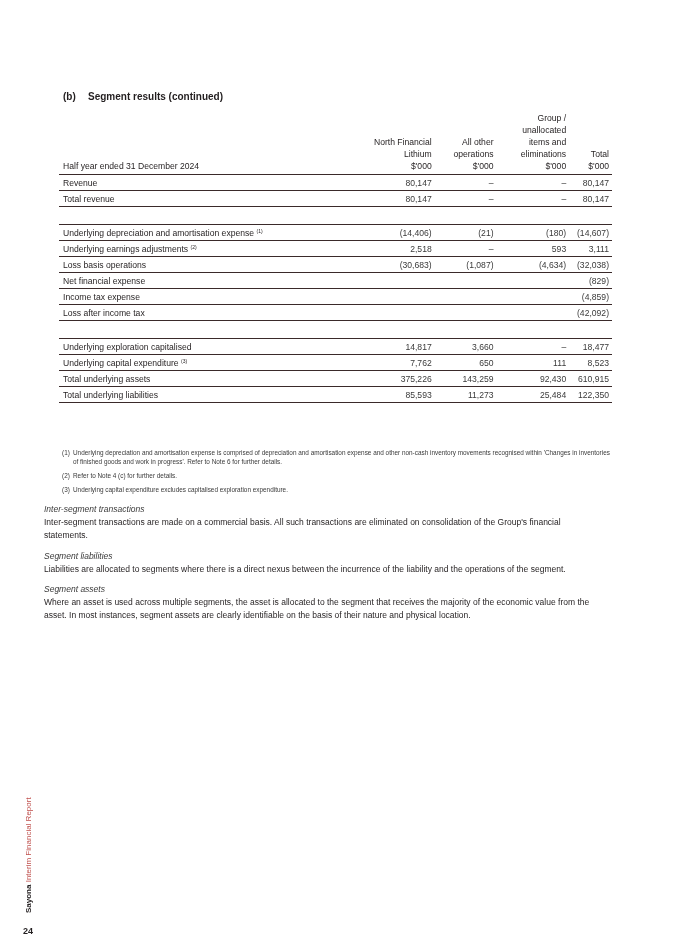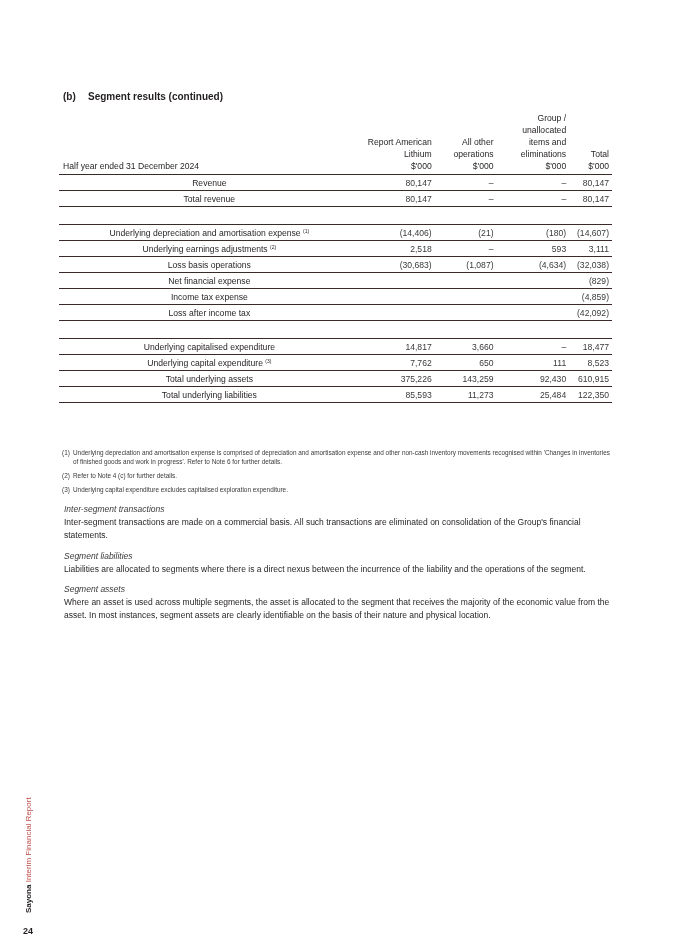--- a/index.html
+++ b/index.html
@@ -5,30 +5,30 @@
   html, body { margin:0; padding:0; background:#ffffff; }
   body { width:673px; height:948px; position:relative; overflow:hidden;
          font-family:"Liberation Sans", sans-serif; color:#231f20; }
   .title { position:absolute; left:63px; top:91px; font-size:10px; font-weight:bold; }
   .title .num { display:inline-block; width:25px; }
   table.seg { position:absolute; left:59px; top:112px; width:553px; border-collapse:collapse; font-size:8.6px; }
   table.seg th { font-weight:normal; vertical-align:bottom; text-align:right; line-height:12px; padding:0 3px 2px 3px; }
   table.seg th.lbl { text-align:left; padding-left:4px; }
   table.seg thead tr { border-bottom:1.3px solid #3a2a2a; }
   table.seg td { height:15px; padding:0 3px; text-align:right; border-bottom:1px solid #3a2a2a; color:#3a3a3a; font-family:"Liberation Sans", sans-serif; }
-  table.seg td.lbl { text-align:center; padding-left:4px; color:#231f20; }
+  table.seg td.lbl { text-align:left; padding-left:4px; color:#231f20; }
   table.seg tr.bold td.lbl { font-weight:normal; }
   table.seg tr.gap td { border-bottom:1.3px solid #3a2a2a; height:17px; }
   table.seg tr.bold td { border-bottom-width:1px; }
   sup { font-size:5px; vertical-align:3px; }
   col.c0 { width:310px; } col.c1 { width:65px; } col.c2 { width:62px; } col.c3 { width:73px; } col.c4 { width:43px; }
   .notes { position:absolute; left:62px; top:448px; width:550px; font-size:6.4px; color:#3a3a3a; }
   .note { display:flex; margin-bottom:5px; line-height:9px; }
   .note .n { width:11px; flex:none; }
-  .sections { position:absolute; left:64px; top:503px; width:552px; font-size:8.5px; color:#231f20; }
+  .sections { position:absolute; left:44px; top:503px; width:552px; font-size:8.5px; color:#231f20; }
   .sec { margin-bottom:7px; }
   .sec .h { font-style:italic; color:#3a3a3a; line-height:13px; }
   .sec .p { line-height:13.3px; }
   .side { position:absolute; left:24px; top:913px; transform-origin:0 0; transform:rotate(-90deg); font-size:8px; white-space:nowrap; }
   .side .brand { font-weight:bold; color:#231f20; }
   .side .rep { color:#c0504d; }
   .pageno { position:absolute; left:23px; top:926px; font-size:9px; font-weight:bold; }
 </style>
 </head>
 <body>
@@ -42,21 +42,21 @@
       <col class="c0">
       <col class="c1">
       <col class="c2">
       <col class="c3">
       <col class="c4">
     </colgroup>
   <thead>
     <tr>
       <th class="lbl">Half year ended 31 December 2024</th>
       <th>
-          <div style="margin-left:auto;width:70px">Report American Lithium</div>
+          <div style="margin-left:auto;width:70px">North Financial Lithium</div>
           <div>$'000</div>
         </th>
       <th>
           <div style="margin-left:auto;width:52px">All other operations</div>
           <div>$'000</div>
         </th>
       <th>
           <div style="margin-left:auto;width:58px;text-align:right">Group / unallocated items and eliminations</div>
           <div>$'000</div>
         </th>
@@ -123,21 +123,21 @@
         <td class="lbl"><span>Loss after income tax</span></td>
         <td></td>
         <td></td>
         <td></td>
         <td>(42,092)</td>
       </tr>
       <tr class="gap">
         <td colspan="5"></td>
       </tr>
       <tr class="bold">
-        <td class="lbl"><span>Underlying capitalised expenditure</span></td>
+        <td class="lbl"><span>Underlying exploration capitalised</span></td>
         <td>14,817</td>
         <td>3,660</td>
         <td>–</td>
         <td>18,477</td>
       </tr>
       <tr class="bold">
         <td class="lbl"><span>Underlying capital expenditure</span> <sup>(3)</sup></td>
         <td>7,762</td>
         <td>650</td>
         <td>111</td>

